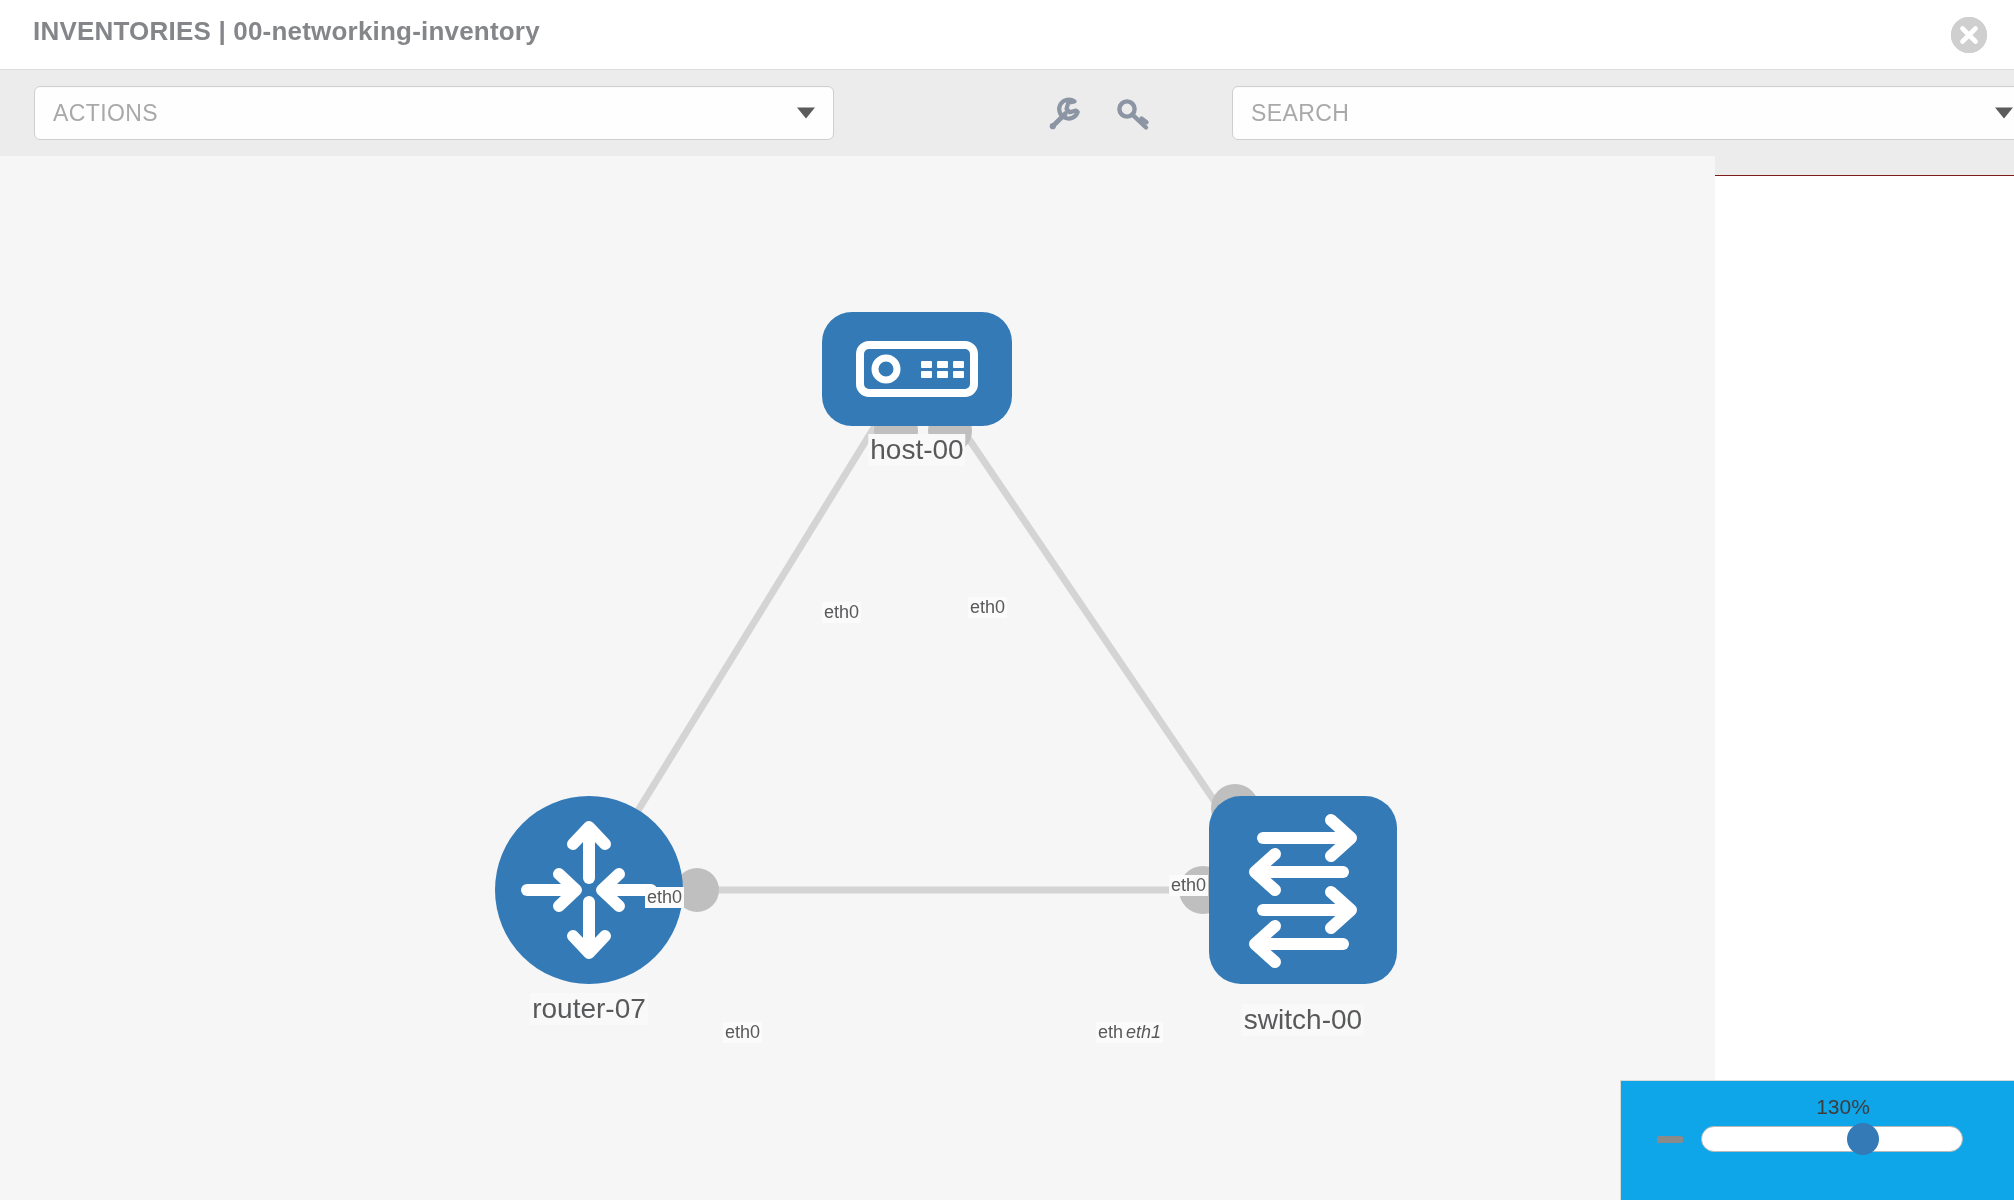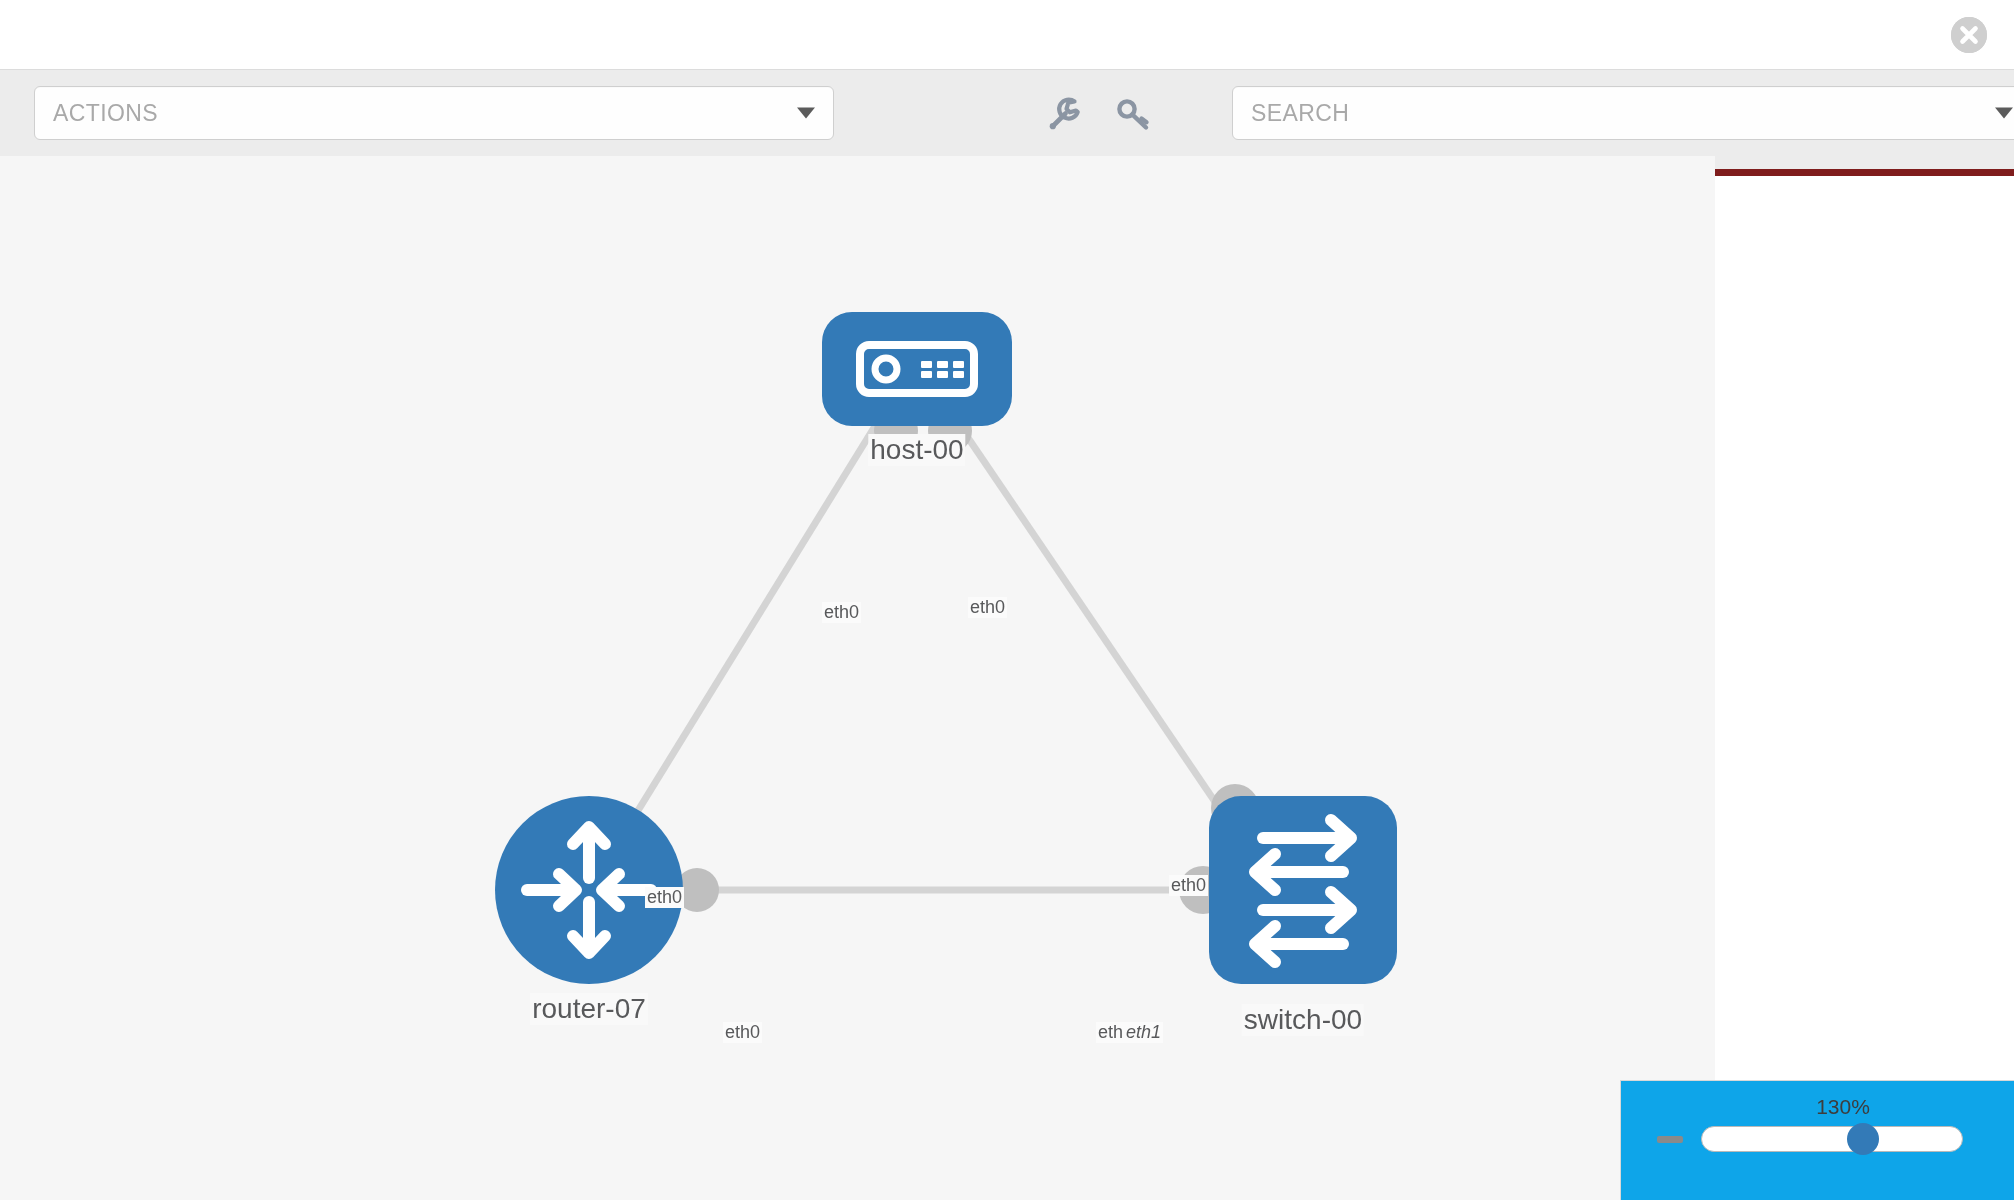--- a/index.html
+++ b/index.html
@@ -38,21 +38,21 @@
     background: #cfcfcf;
     cursor: pointer;
   }
   .close-btn svg { display:block; }
 
   
   .toolbar {
     position: absolute; left: 0; top: 70px;
     width: 2014px; height: 106px;
     background: #ececec;
-    border-bottom: 7px solid #7f1d1d;
+    border-bottom: 1px solid #7f1d1d;
   }
   .field {
     position: absolute;
     height: 54px;
     background: #fefefe;
     border: 1px solid #cfcfcf;
     border-radius: 6px;
     box-shadow: inset 0 1px 1px rgba(0,0,0,0.02);
   }
   .field .ftext {
@@ -153,20 +153,21 @@
     transform: translate(-50%, -50%);
     cursor: pointer;
   }
 </style>
 </head>
 <body>
 
 <div id="app">
 
   <div class="header">
+    <div class="page-title">INVENTORIES | 00-networking-inventory</div>
     <div class="close-btn">
       <svg width="36" height="36" viewBox="0 0 36 36" aria-hidden="true">
         <circle cx="18" cy="18" r="18" fill="#cfcfcf"></circle>
         <path d="M11.5 11.5 L24.5 24.5 M24.5 11.5 L11.5 24.5" stroke="#ffffff" stroke-width="4.6" stroke-linecap="round"></path>
       </svg>
     </div>
   </div>
 
   <div class="toolbar">
 

